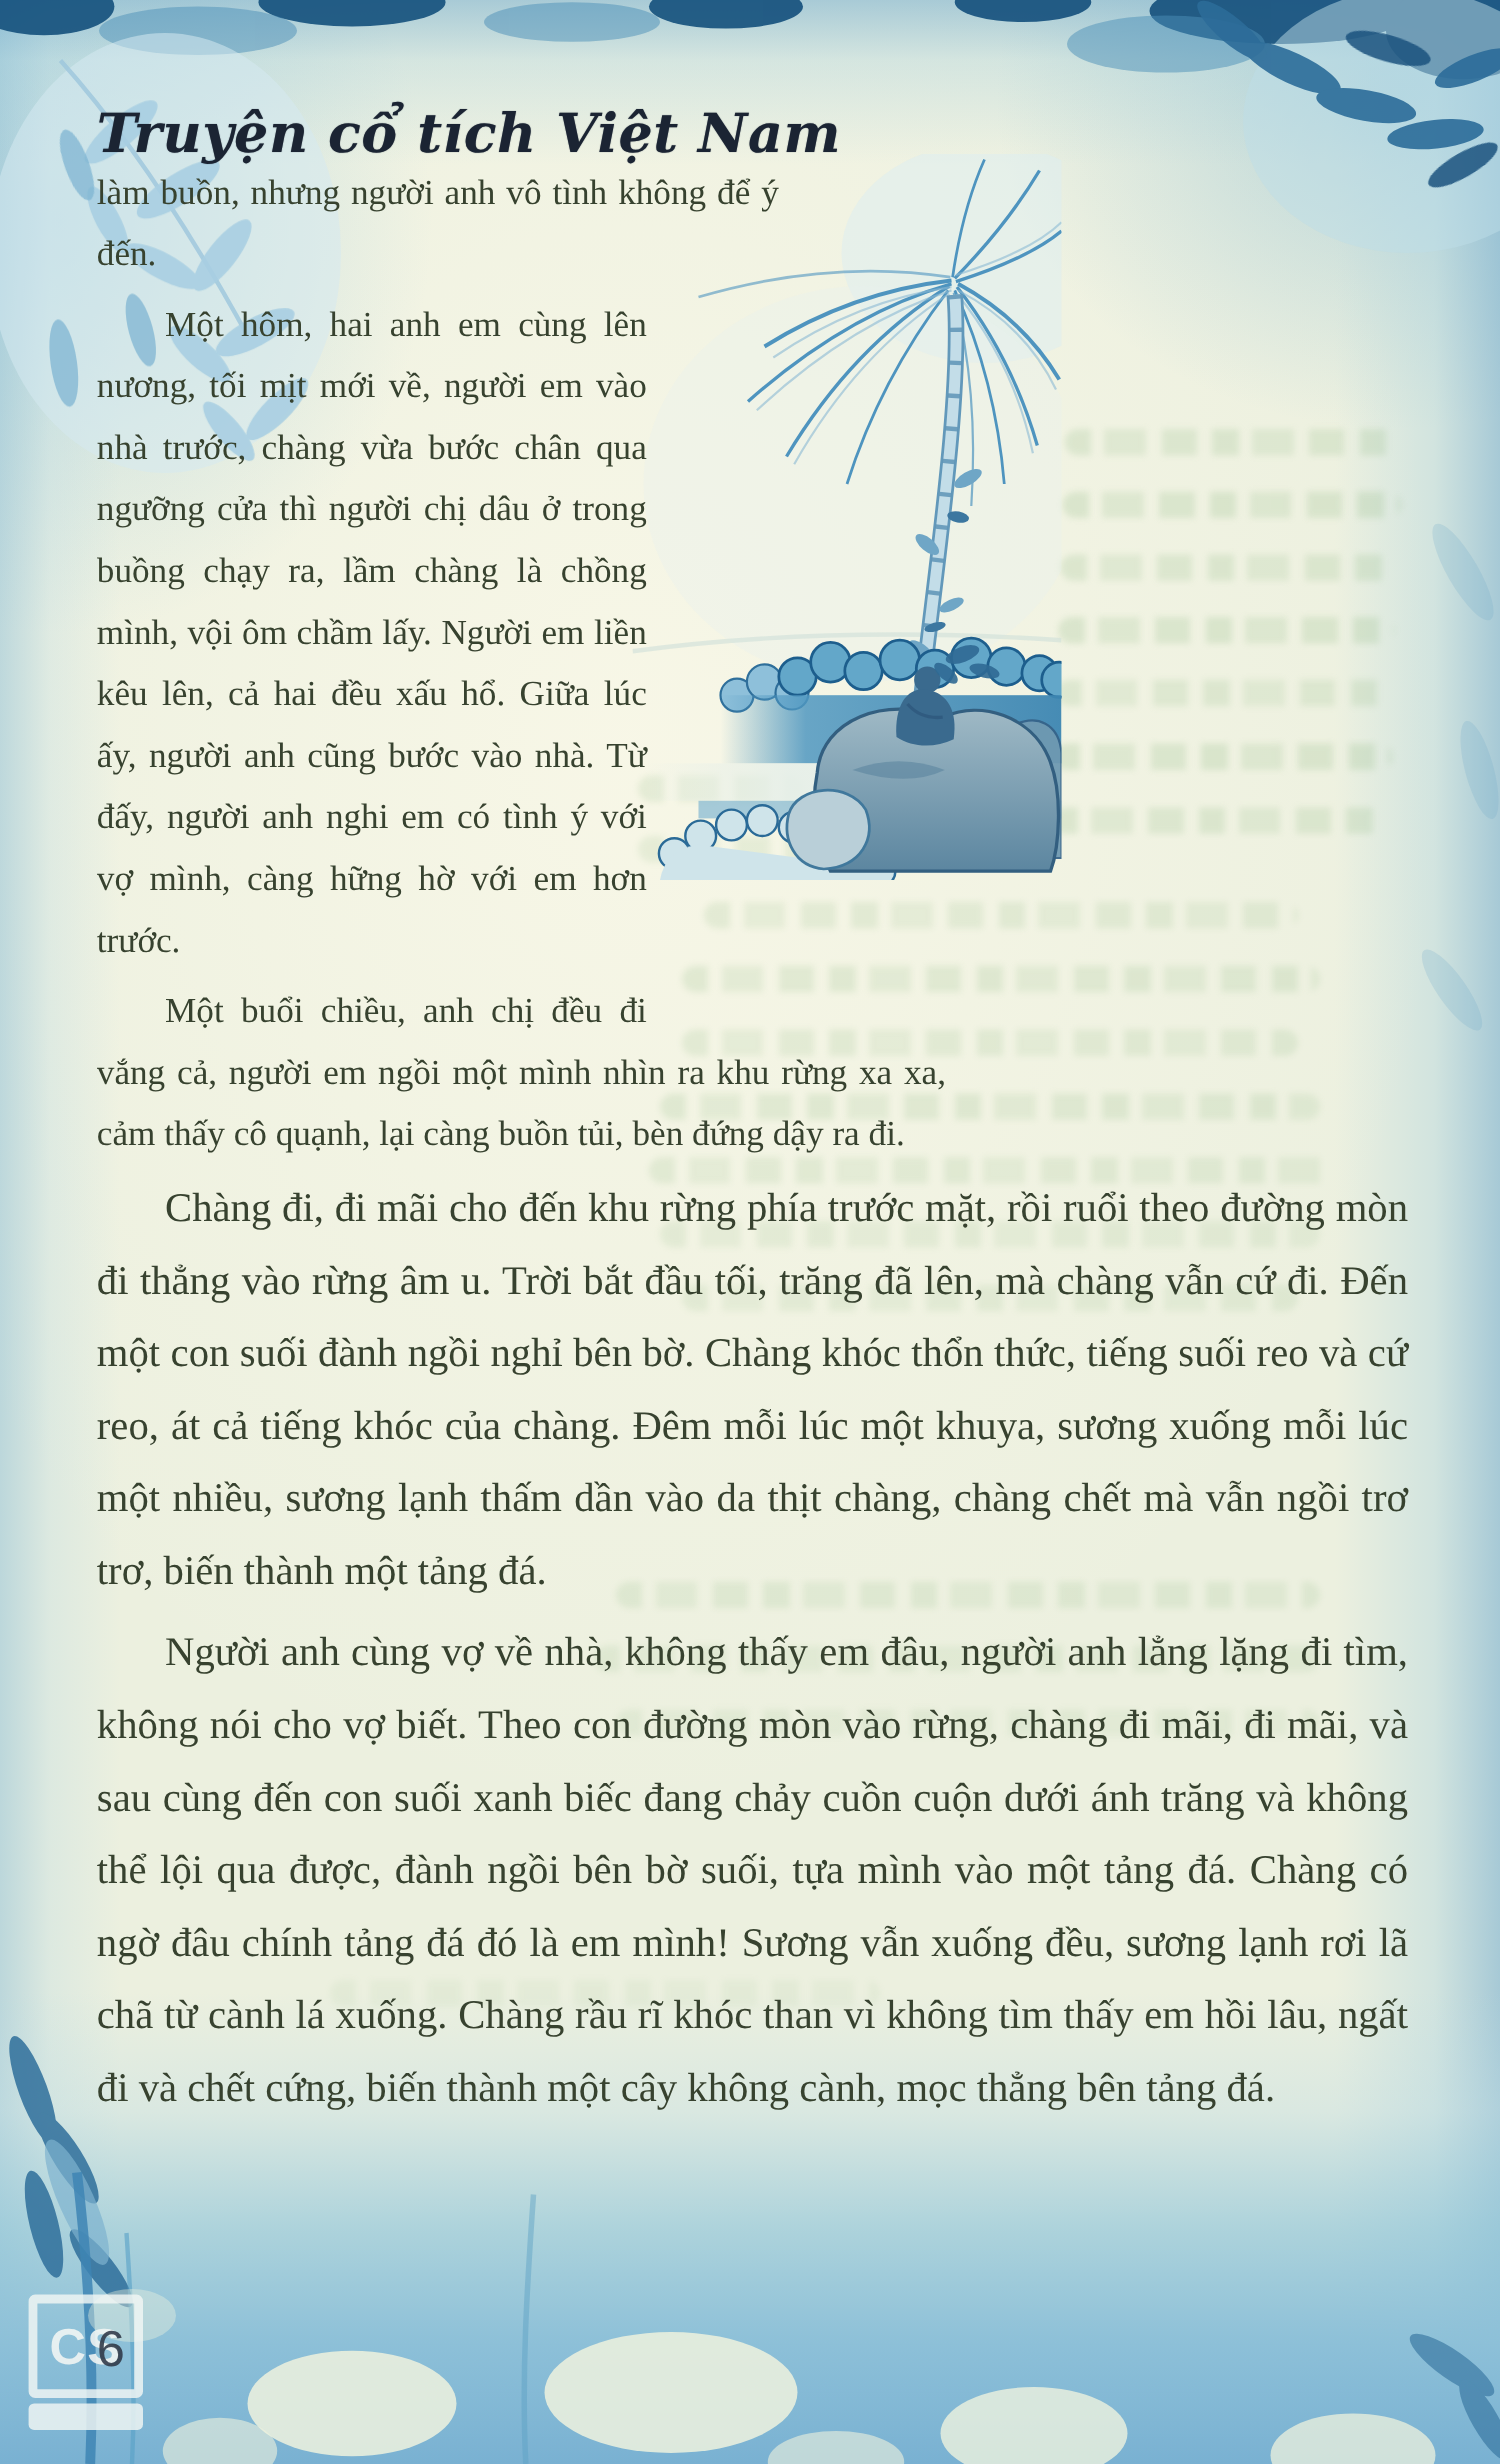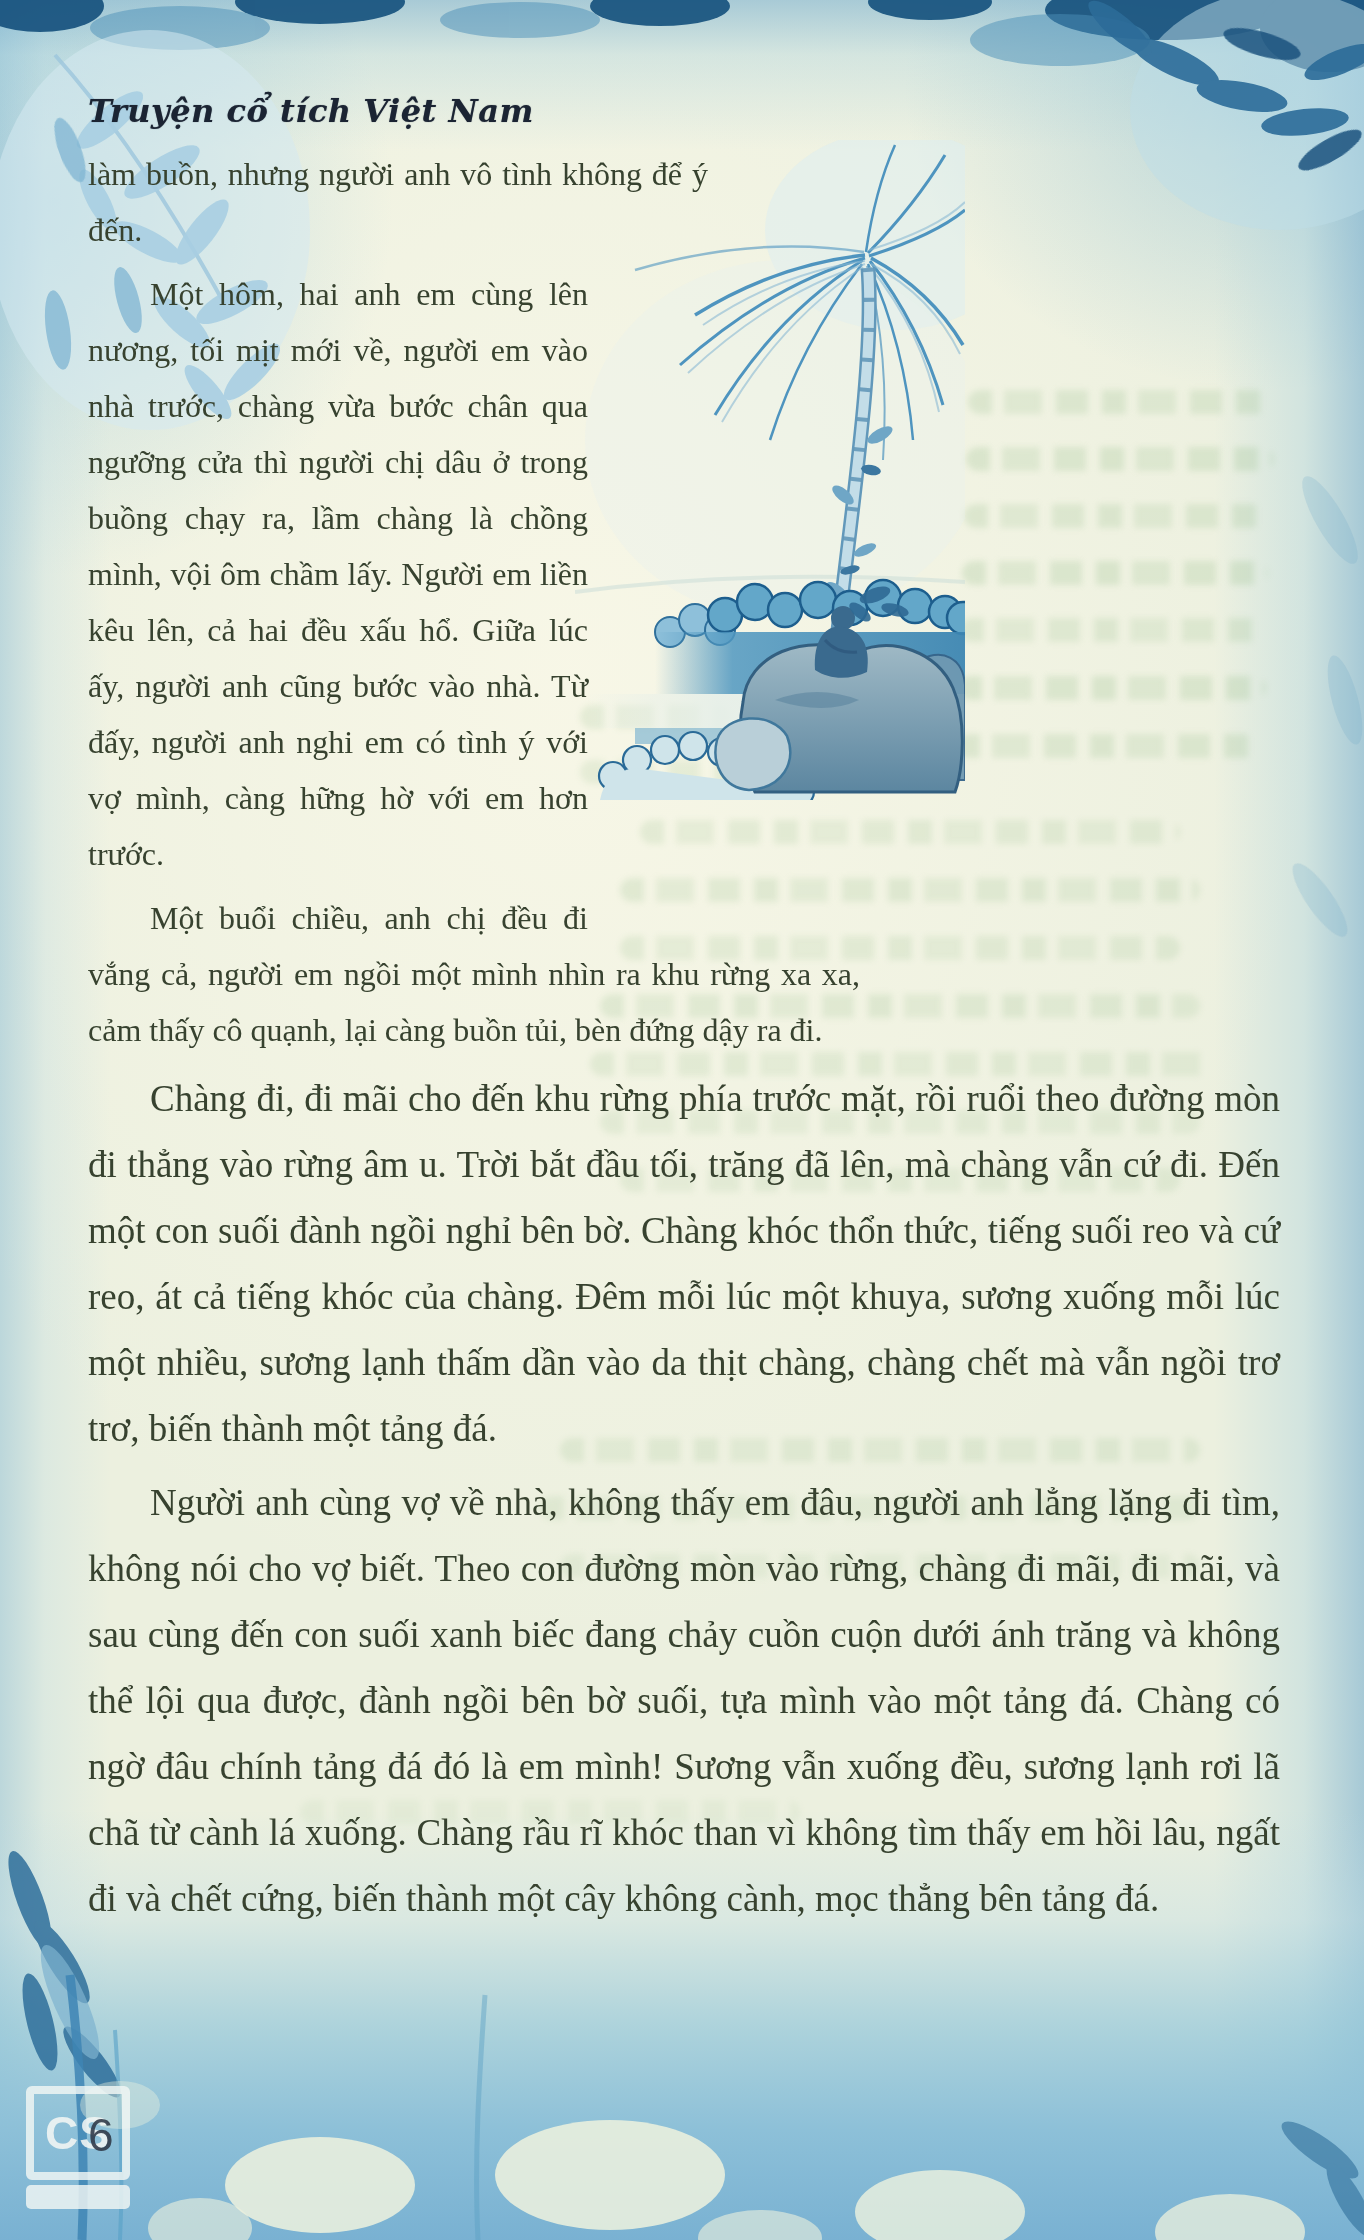--- a/index.html
+++ b/index.html
@@ -15,21 +15,21 @@
       radial-gradient(ellipse 520px 430px at 93% 4%, rgba(120,180,210,.45), rgba(120,180,210,0) 70%),
       radial-gradient(ellipse 470px 520px at 4% 9%, rgba(150,200,222,.50), rgba(150,200,222,0) 72%),
       radial-gradient(ellipse 760px 980px at 42% 30%, rgba(248,247,231,.95), rgba(248,247,231,0) 100%);
   }
   .layer { position:absolute; left:0; top:0; }
 
   
   .title {
     position:absolute; left:88px; top:92px; z-index:6;
     font-family:"DejaVu Serif", serif; font-style:italic; font-weight:bold;
-    font-size:32px; color:#1b2433; letter-spacing:.5px;
+    font-size:49px; color:#1b2433; letter-spacing:.5px;
     text-shadow:0 0 1px rgba(27,36,51,.6);
   }
 
   
   .text-area {
     position:absolute; left:88px; top:146px; width:1192px; z-index:5;
     font-size:32px; line-height:56px; color:#37422f;
     text-align:justify; text-justify:inter-word;
   }
   .text-area p { margin:0 0 8px 0;font-family:Liberation Serif, serif; }

